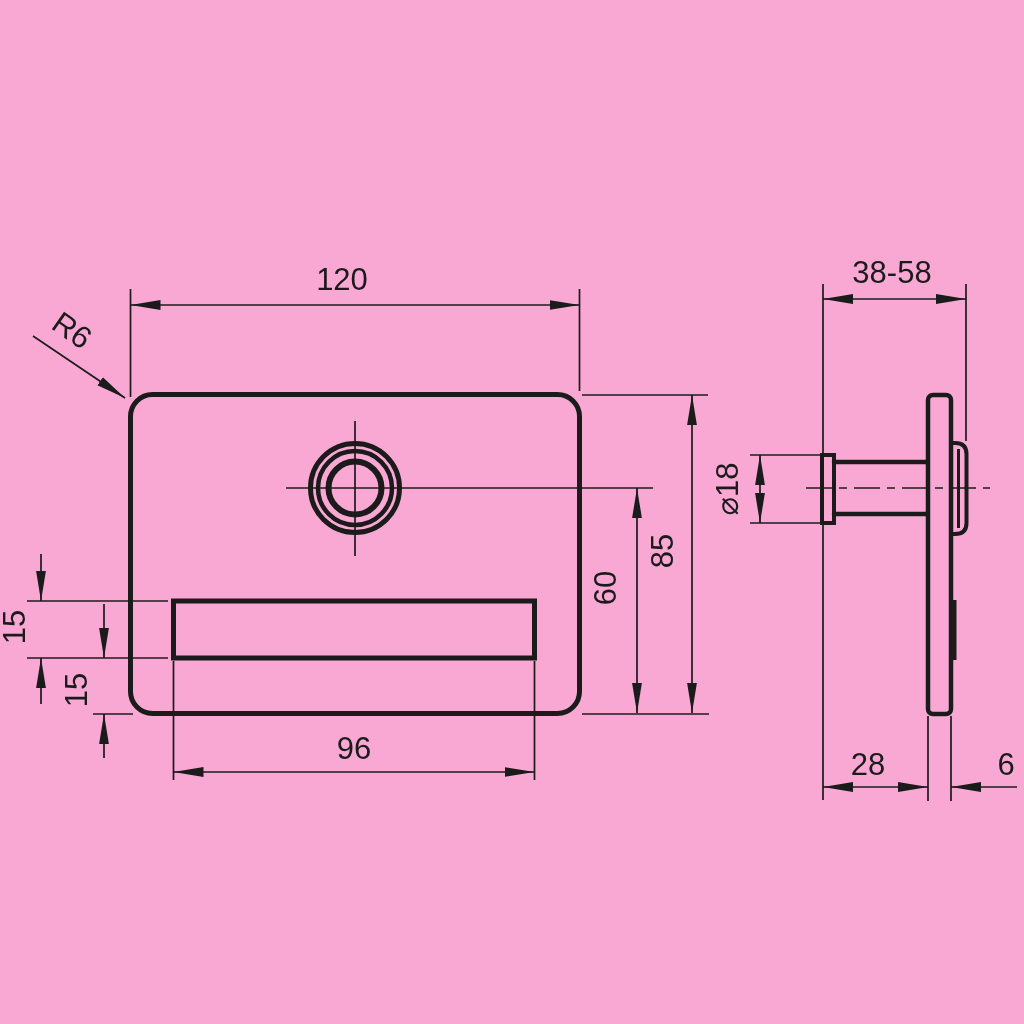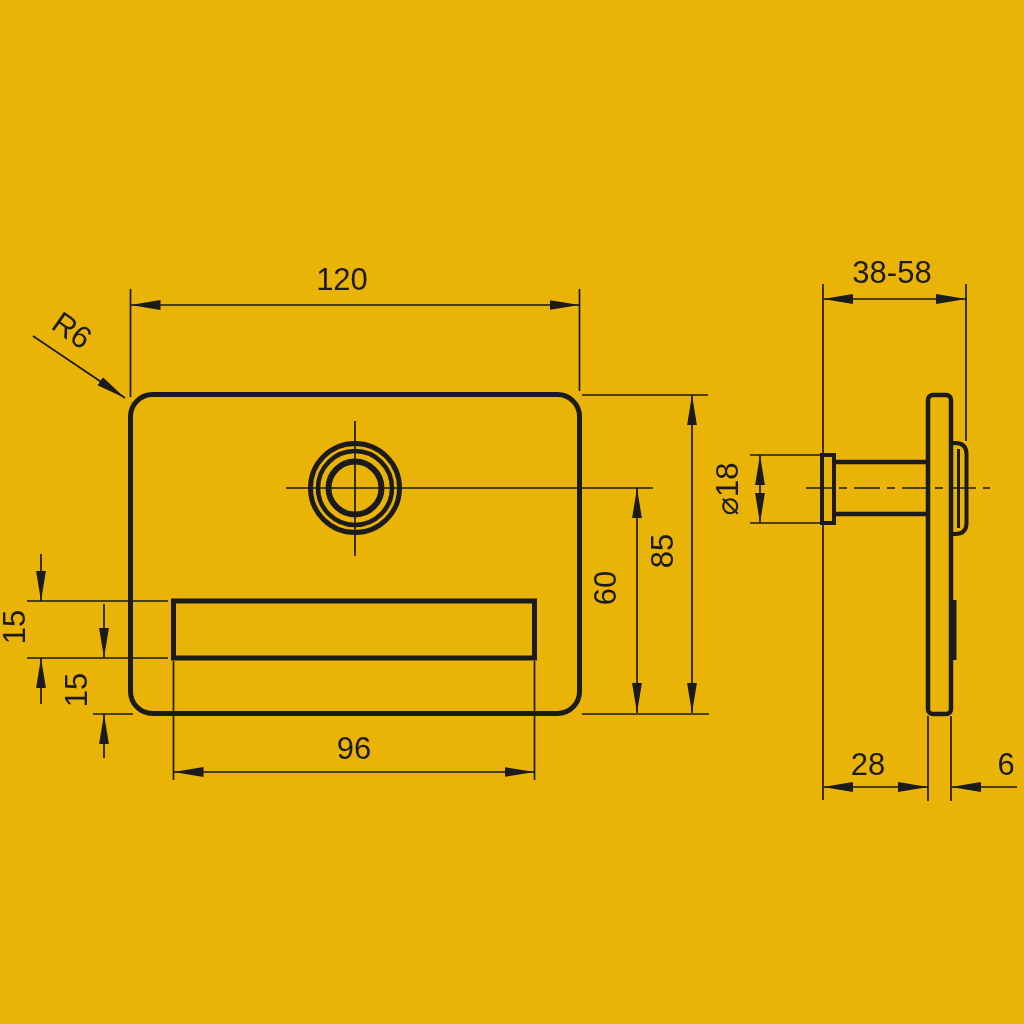--- a/index.html
+++ b/index.html
@@ -1,16 +1,16 @@
 <!DOCTYPE html>
 <html><head>
 <meta charset="utf-8">
 <style>
   html,body{margin:0;padding:0;background:#ffffff;}
-  .canvas{position:relative;width:1024px;height:1024px;background:#eab308;overflow:hidden;}
+  .canvas{position:relative;width:1024px;height:1024px;background:#f9a8d4;overflow:hidden;}
   svg{display:block;}
   text{font-family:"Liberation Sans","DejaVu Sans",sans-serif;font-size:31px;fill:#1b1b1b;}
   .thick{stroke:#1b1b1b;stroke-width:5;fill:none;stroke-linecap:round;}
   .thick45{stroke:#1b1b1b;stroke-width:4.5;fill:none;stroke-linecap:round;}
   .thick4{stroke:#1b1b1b;stroke-width:4;fill:none;}
   .thin{stroke:#1b1b1b;stroke-width:1.7;fill:none;}
   .cl{stroke:#1b1b1b;stroke-width:1.7;fill:none;stroke-dasharray:26 7 8 7;}
 </style>
 </head>
 <body>

